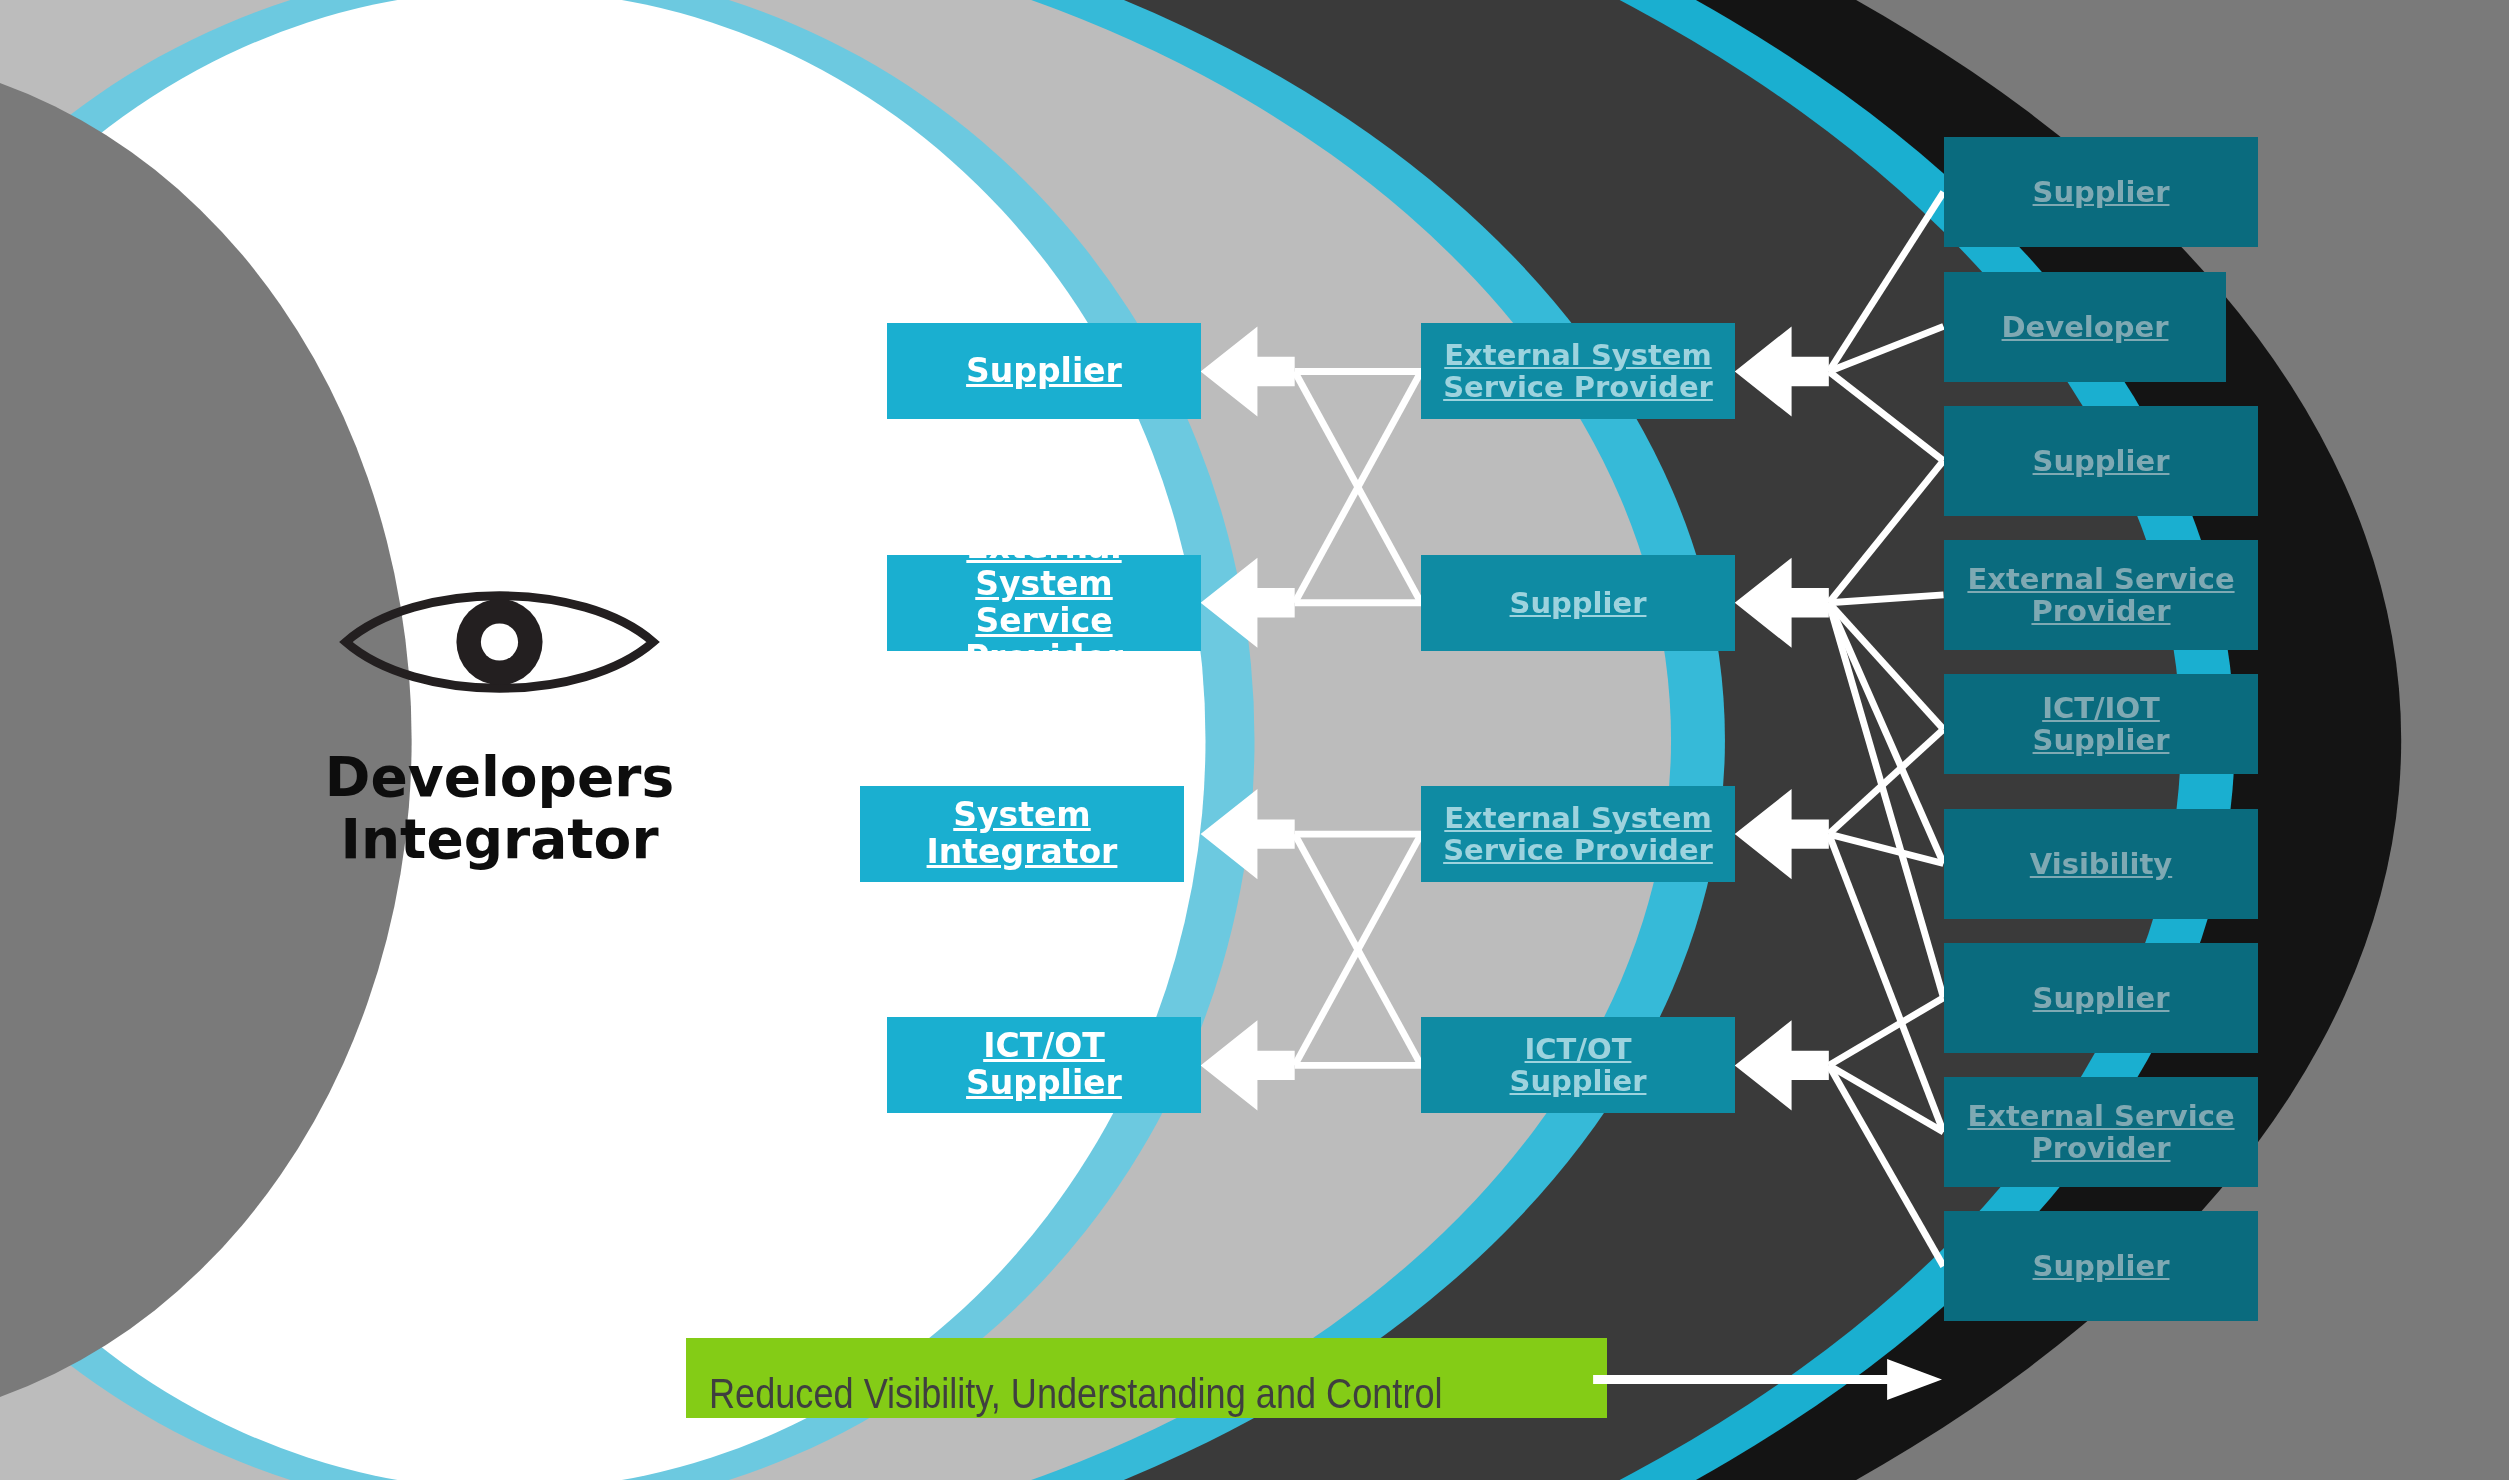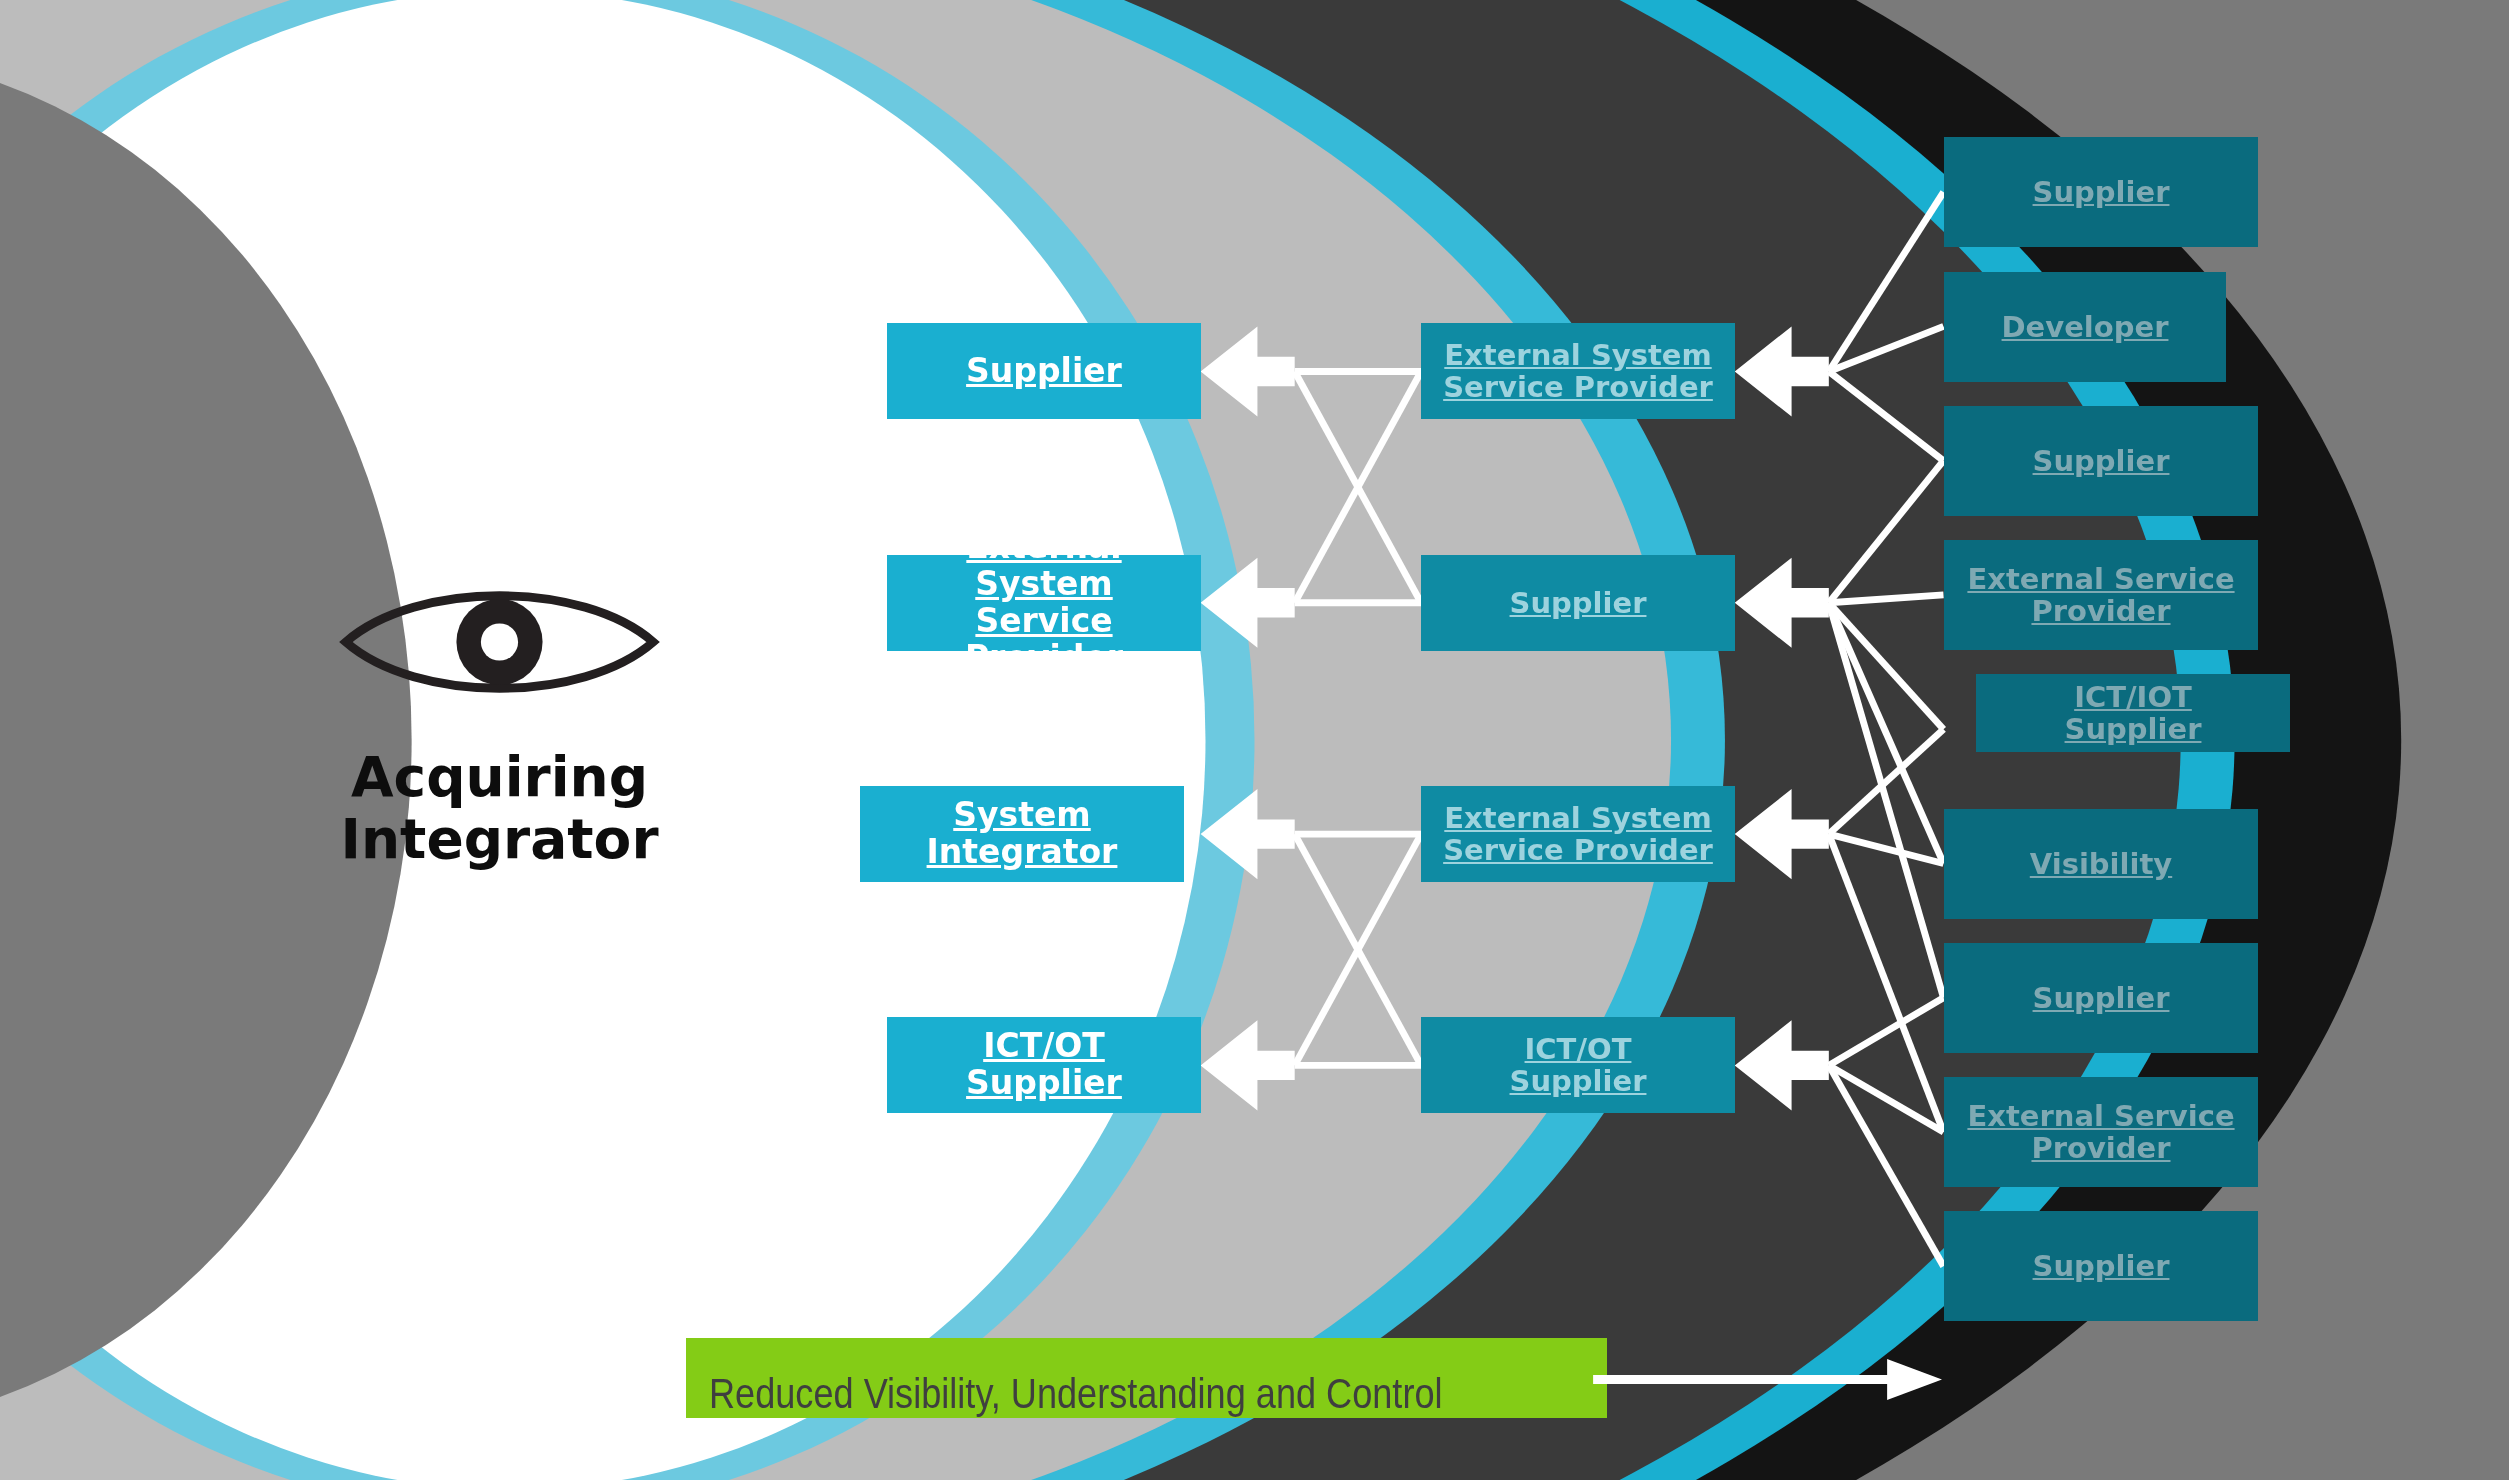--- a/index.html
+++ b/index.html
@@ -127,21 +127,21 @@
       </g>
   </svg>
 
   <div id="eye-wrap">
     <svg width="323" height="108" viewBox="0 0 330 110">
       <path d="M8 55 C 80 -8, 250 -8, 322 55 C 250 118, 80 118, 8 55 Z" fill="none" stroke="#231f20" stroke-width="9"></path>
       <circle cx="165" cy="55" r="44" fill="#231f20"></circle>
       <circle cx="165" cy="55" r="19" fill="#ffffff"></circle>
     </svg>
     <div id="eye-label">
-      <div>Acquiring</div>
+      <div>Developers</div>
       <div>Integrator</div>
     </div>
   </div>
 
   <div class="col" id="tier1">
       <div class="node c1" style="left: 887px; top: 323px; width: 314px; height: 96px;">
         <span>Supplier</span>
       </div>
       <div class="node c1" style="left: 887px; top: 555px; width: 314px; height: 96px;">
         <span>External System<br>Service Provider</span>
@@ -173,21 +173,21 @@
       </div>
       <div class="node c3" style="left: 1944px; top: 272px; width: 282px; height: 110px;">
         <span>Developer</span>
       </div>
       <div class="node c3" style="left: 1944px; top: 406px; width: 314px; height: 110px;">
         <span>Supplier</span>
       </div>
       <div class="node c3" style="left: 1944px; top: 540px; width: 314px; height: 110px;">
         <span>External Service<br>Provider</span>
       </div>
-      <div class="node c3" style="left: 1944px; top: 674px; width: 314px; height: 78px; margin-left: 32px;">
+      <div class="node c3" style="left: 1944px; top: 674px; width: 314px; height: 100px;">
         <span>ICT/IOT<br>Supplier</span>
       </div>
       <div class="node c3" style="left: 1944px; top: 809px; width: 314px; height: 110px;">
         <span>Visibility</span>
       </div>
       <div class="node c3" style="left: 1944px; top: 943px; width: 314px; height: 110px;">
         <span>Supplier</span>
       </div>
       <div class="node c3" style="left: 1944px; top: 1077px; width: 314px; height: 110px;">
         <span>External Service<br>Provider</span>

